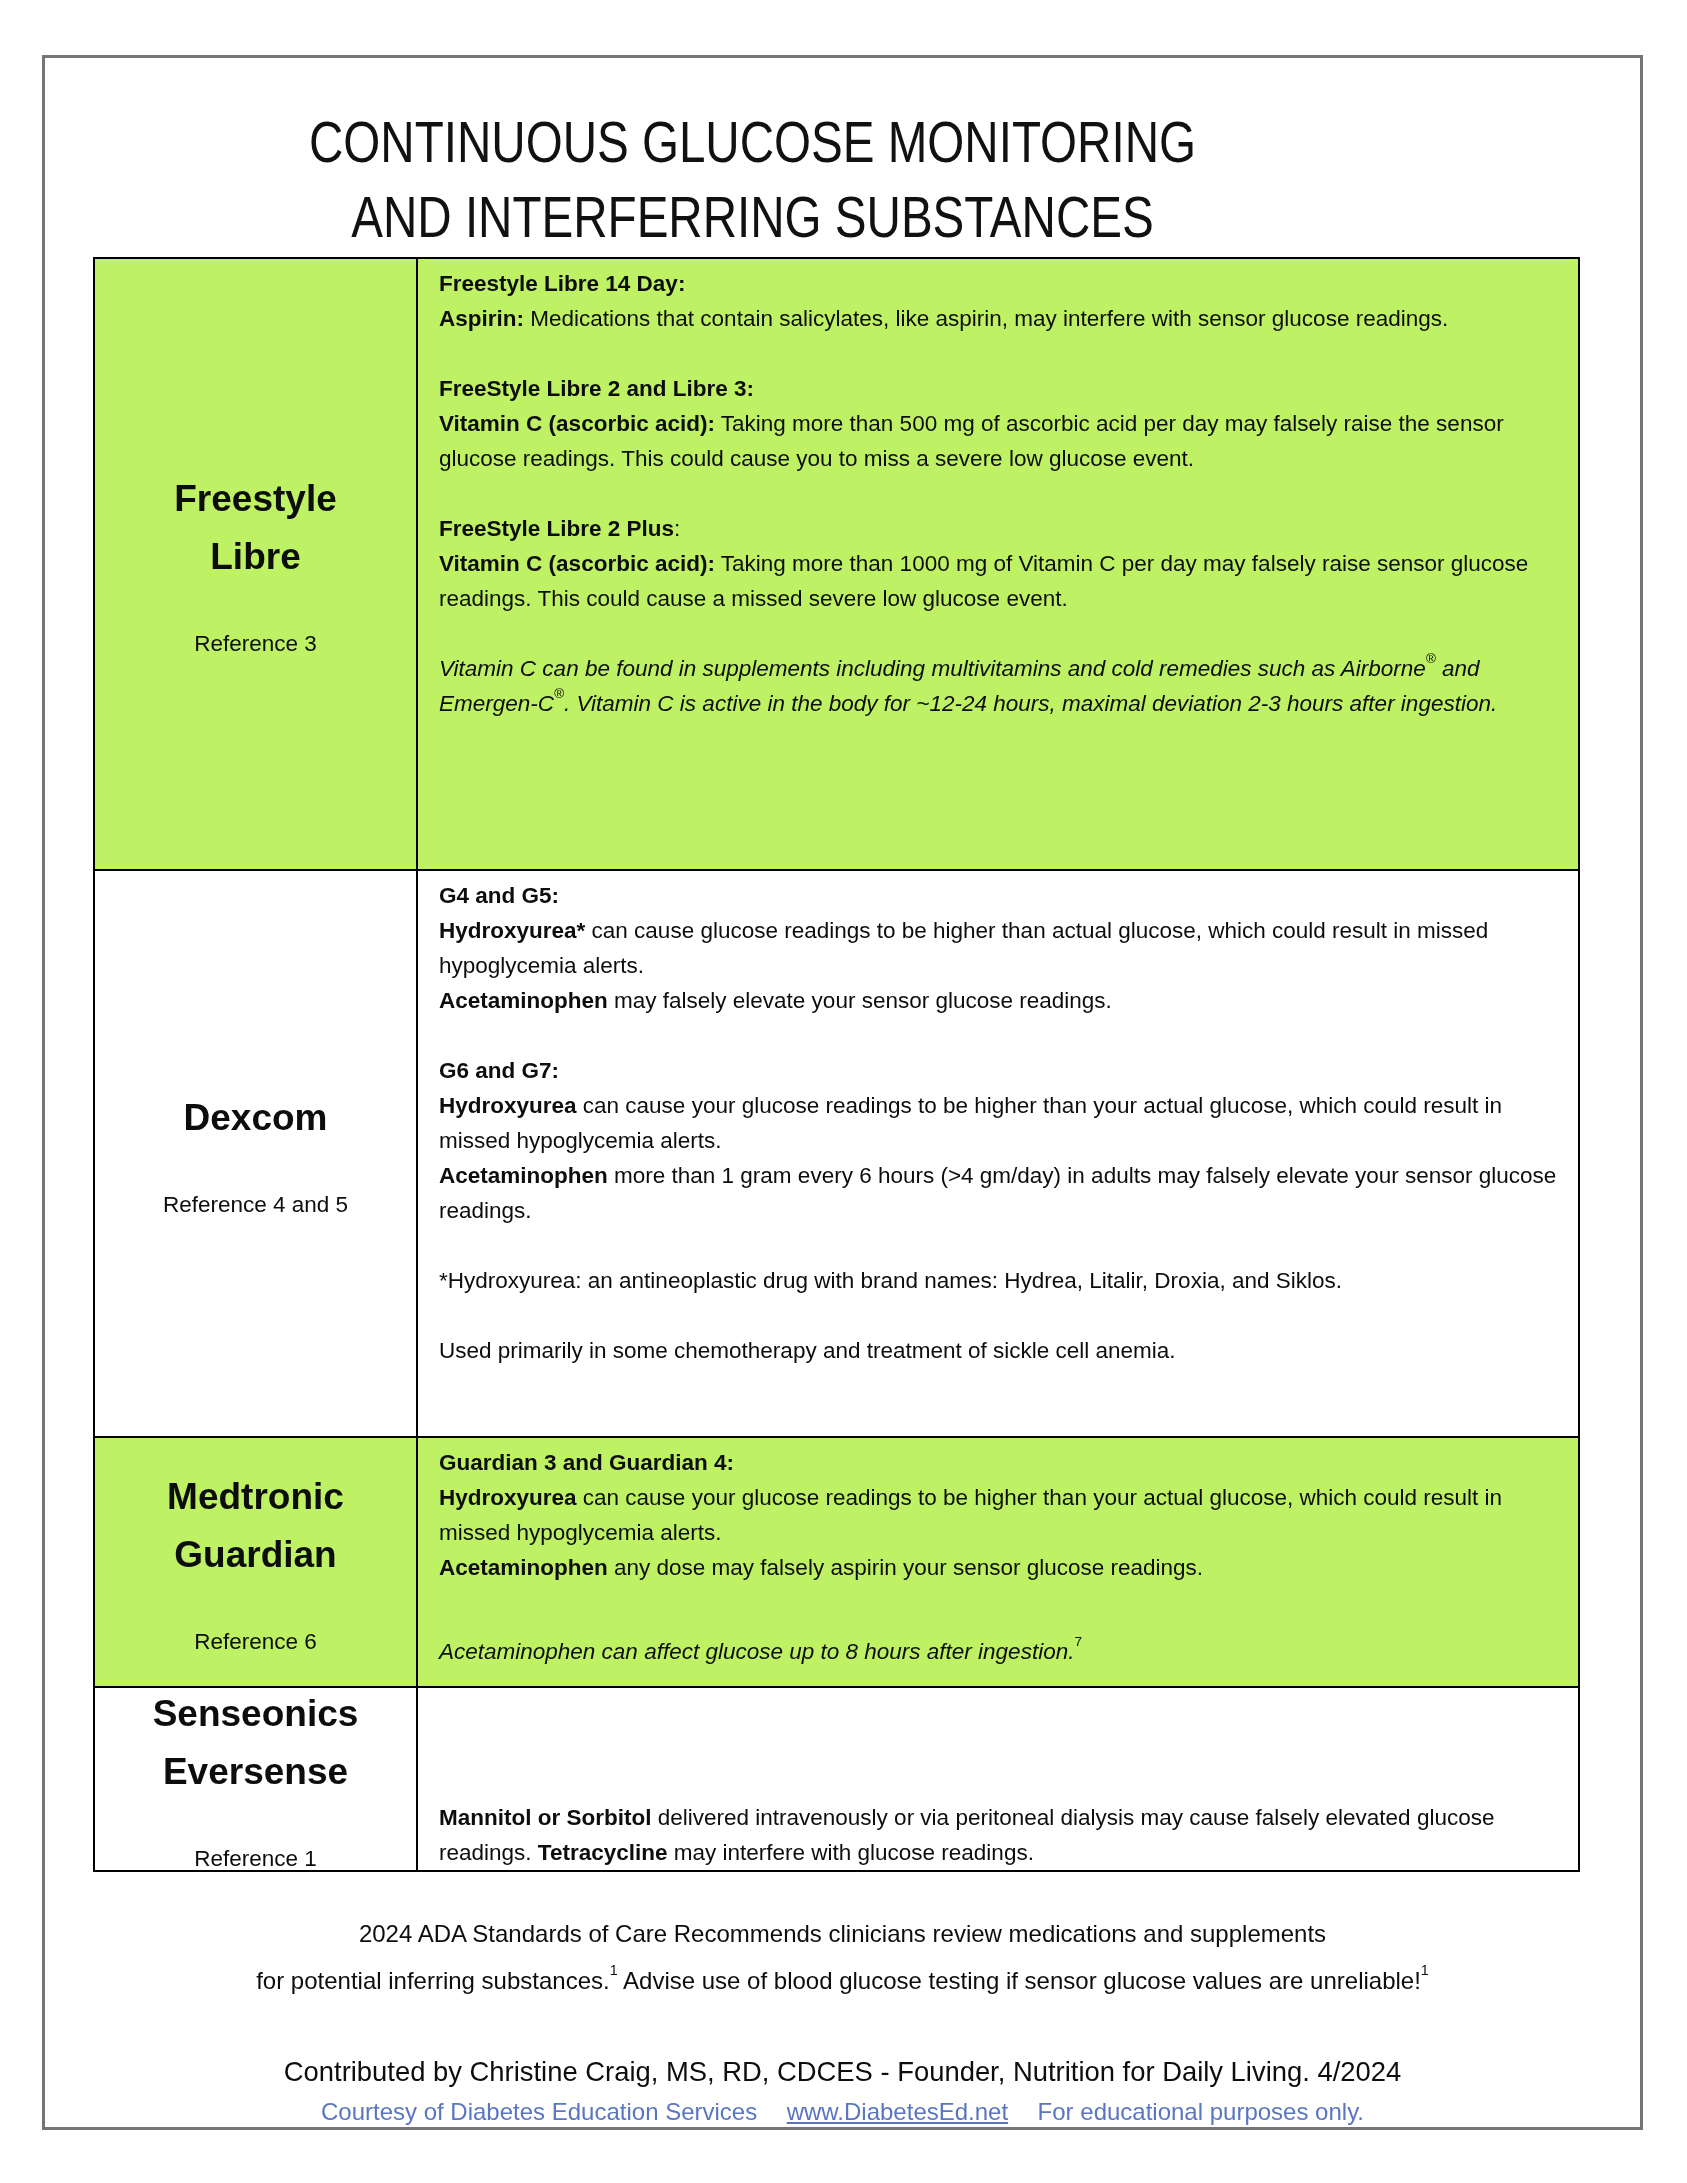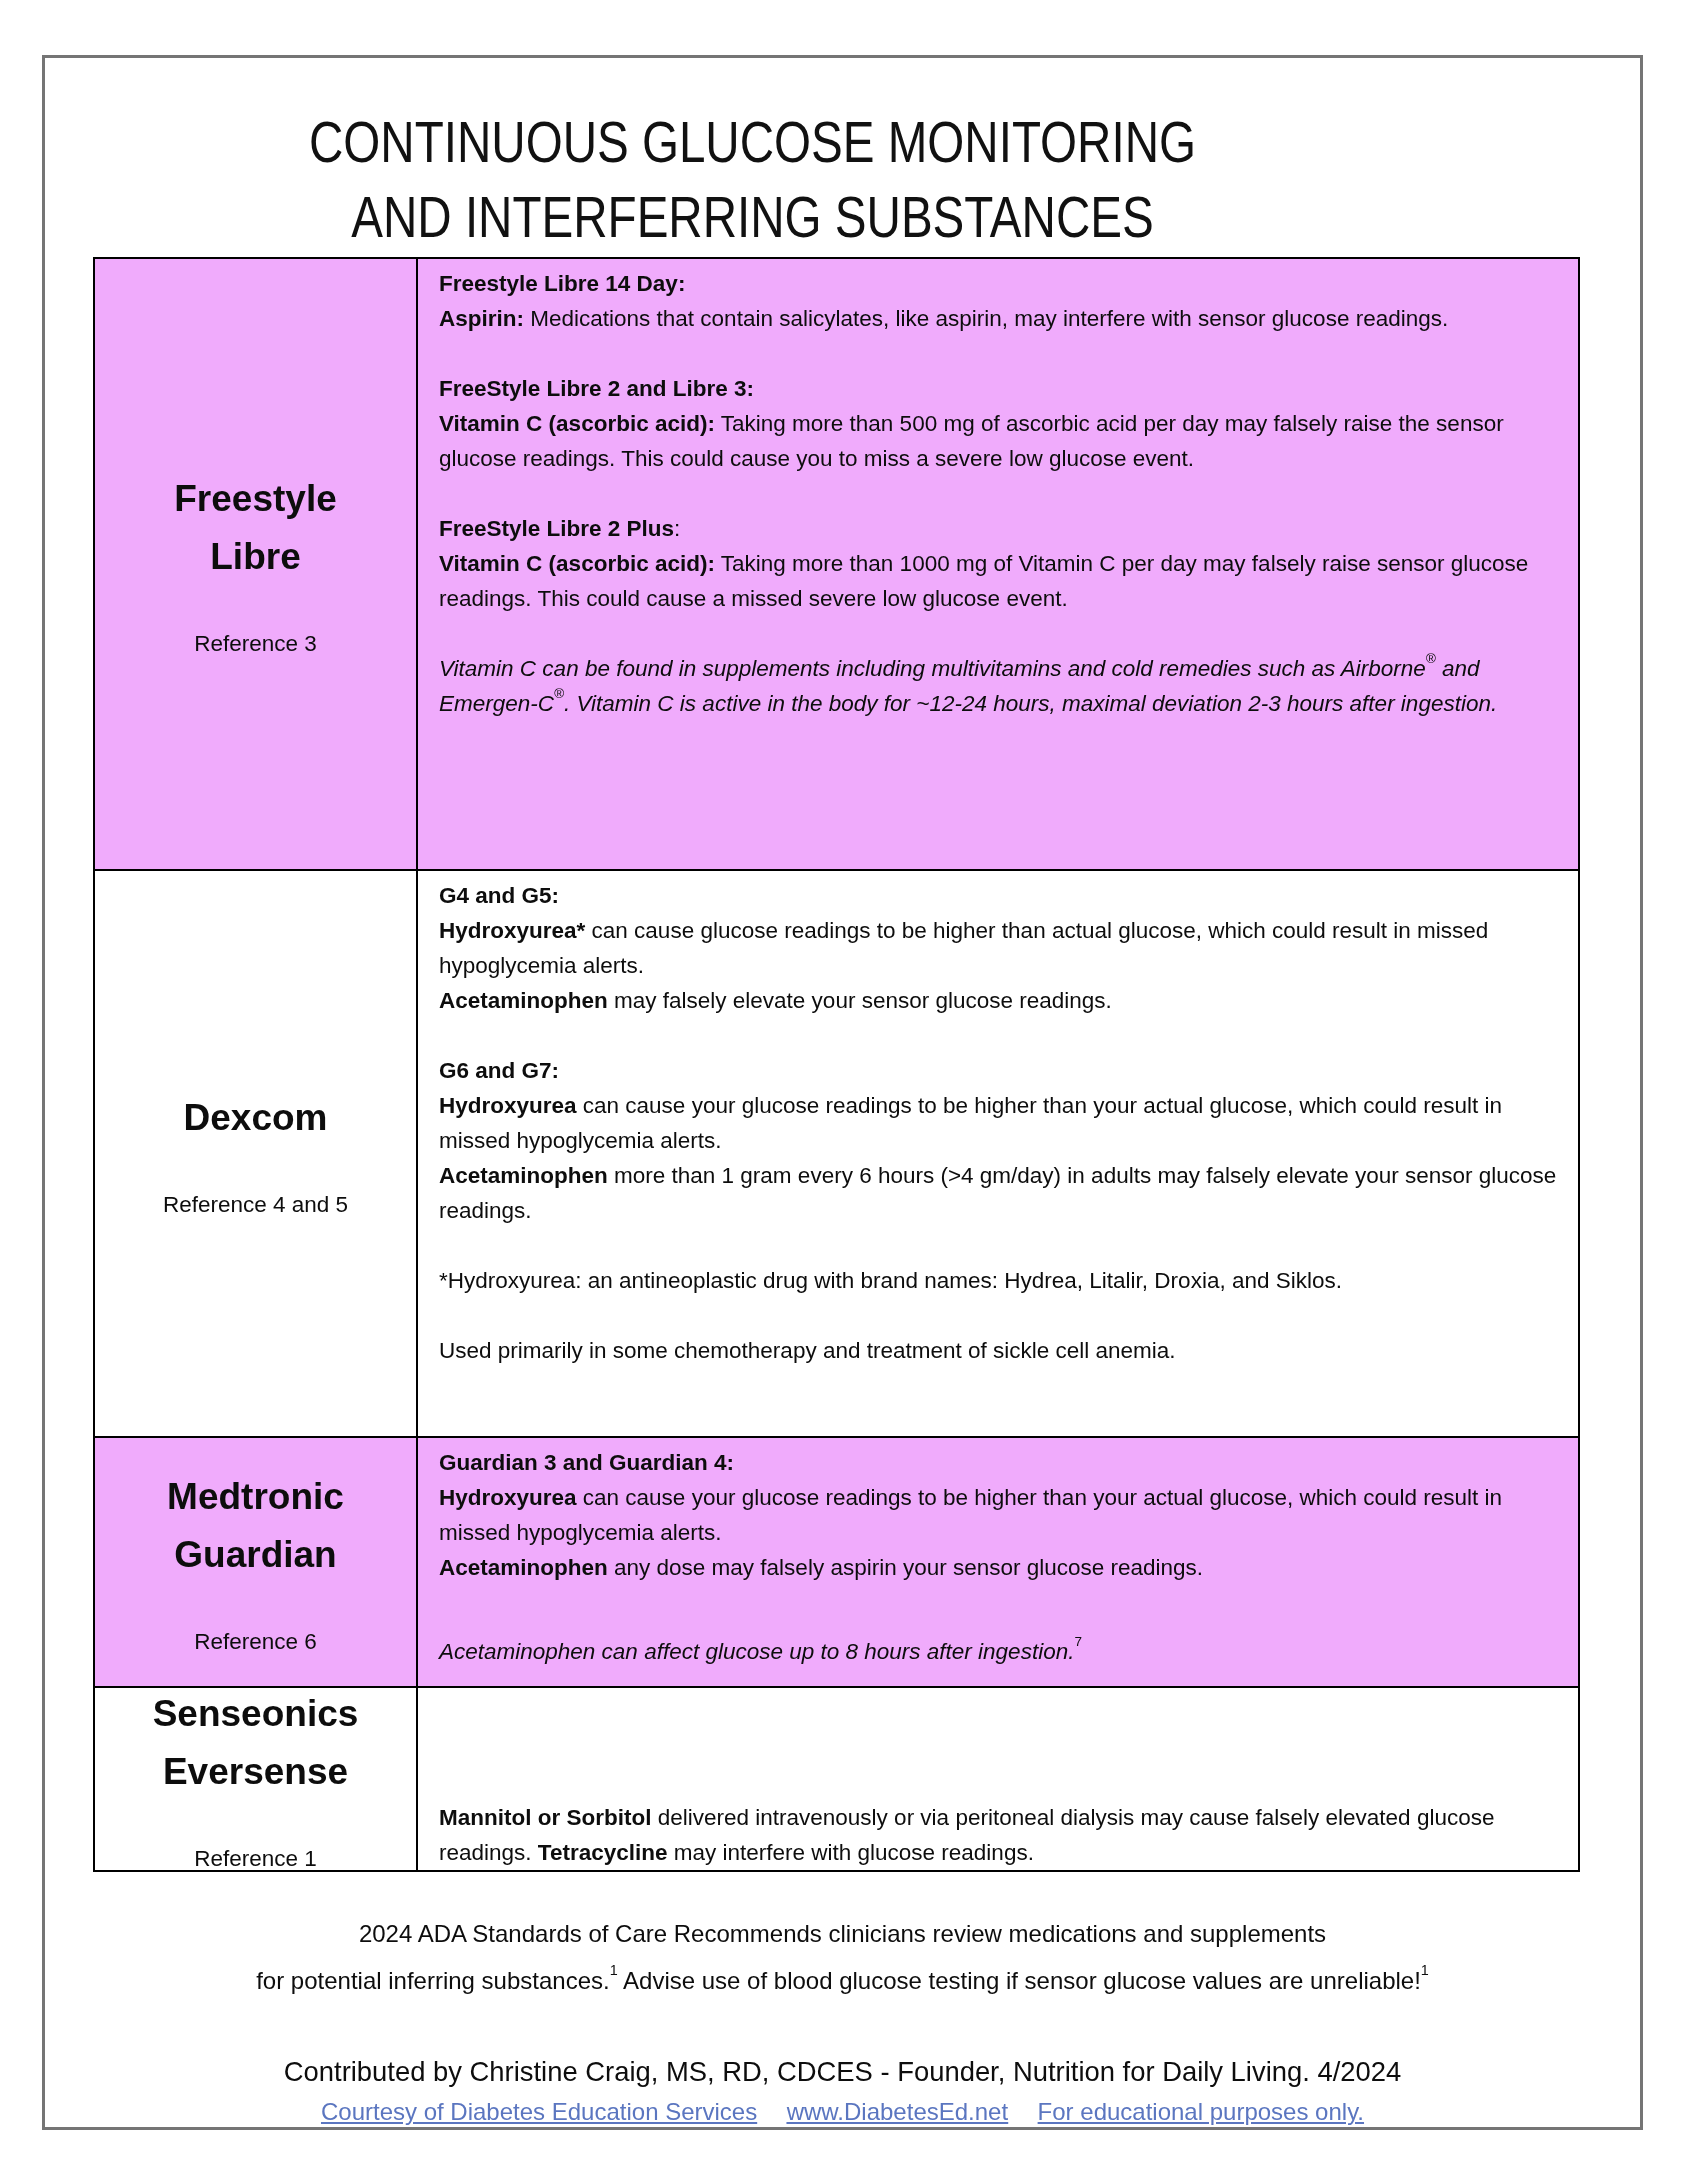--- a/index.html
+++ b/index.html
@@ -23,41 +23,41 @@
   }
   .tr{display:grid;grid-template-columns:323px 1fr;}
   .tr:nth-child(1){height:612px;}
   .tr:nth-child(2){height:567px;}
   .tr:nth-child(3){height:250px;}
   .tr:nth-child(4){height:184px;}
   .td{
     border-right:2.1px solid #000;border-bottom:2.1px solid #000;
     box-sizing:border-box;height:100%;overflow:hidden;
   }
-  .green{background:#f0abfc;}
+  .green{background:#bef264;}
   .device-cell{
     display:flex;flex-direction:column;align-items:center;justify-content:center;
     text-align:center;padding:0 3px;
   }
   .device-name{font-size:37px;font-weight:bold;line-height:58px;}
   .device-ref{font-size:22.5px;margin-top:44px;line-height:28px;}
   .details-cell{padding:7px 21px 0 21px;font-size:22.5px;line-height:35px;}
   .details-cell p{margin:0;}
   .details-cell p.blank{height:35px;}
   .details-cell p.gap-top{margin-top:49px;}
   .v-center{display:flex;align-items:flex-end;padding-top:0;}
   .b{font-weight:bold;}
   .i{font-style:italic;}
   sup{font-size:0.6em;position:relative;top:-0.35em;line-height:0;}
   
   .fline{position:absolute;left:42px;width:1601px;text-align:center;}
   .footer-ada1{top:1918px;font-size:24px;line-height:31px;}
   .footer-ada2{top:1965px;font-size:24px;line-height:31px;}
   .contributed{top:2054px;font-size:27.4px;line-height:35px;}
-  .courtesy{top:2096px;font-size:24px;line-height:31px;color:#5b76c0;text-decoration:underline;}
+  .courtesy{top:2096px;font-size:24px;line-height:31px;color:#5b76c0;}
   .courtesy .seg{margin:0 9.8px;}
   .courtesy .link{text-decoration:underline;margin:0 19.7px;}
 </style>
 </head>
 <body>
 
 <div class="frame"></div>
 
 <div class="title-block">
   <span class="tline">CONTINUOUS GLUCOSE MONITORING</span>

